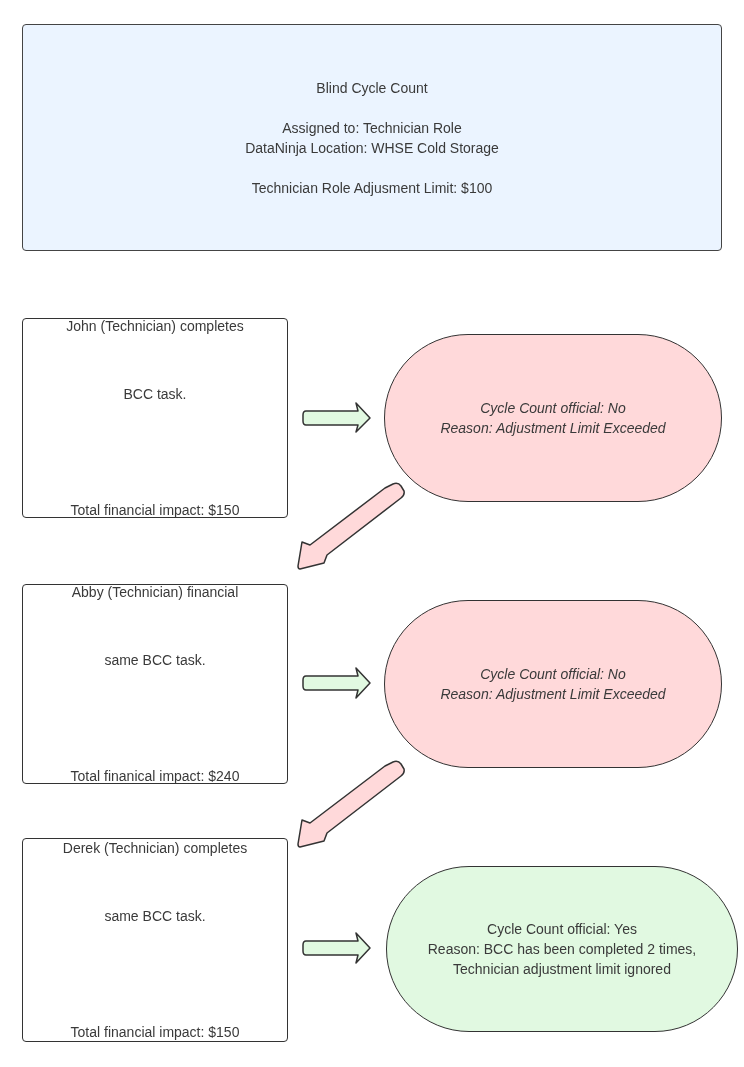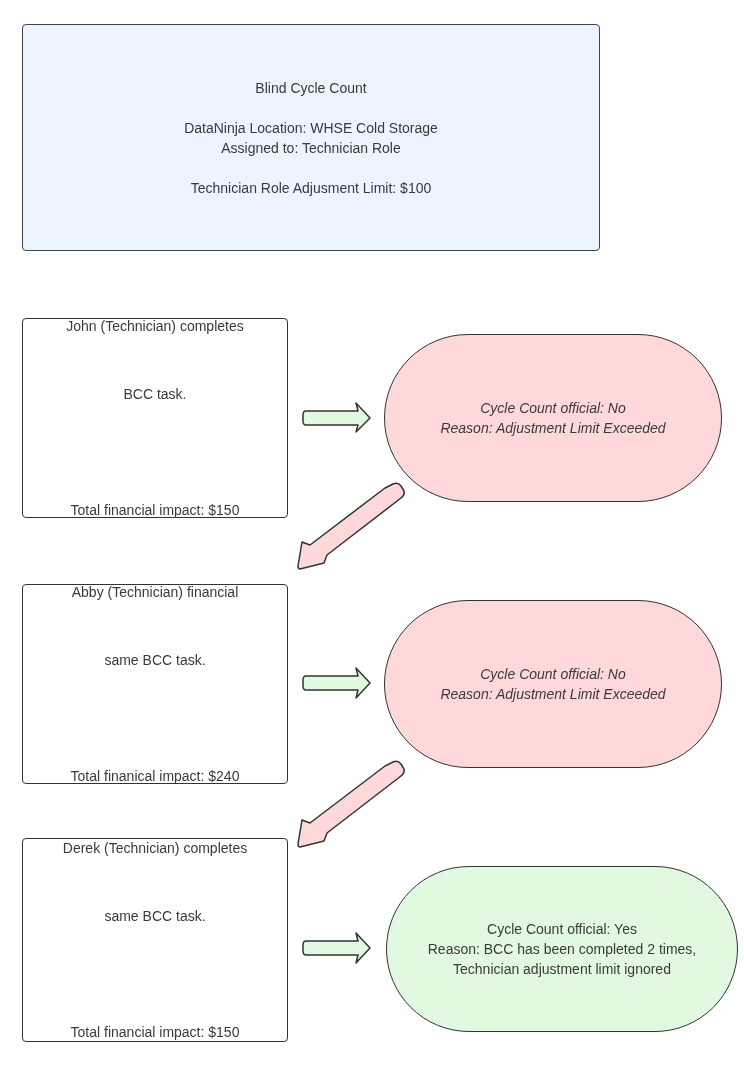--- a/index.html
+++ b/index.html
@@ -1,36 +1,36 @@
 <!DOCTYPE html>
 <html><head>
 <meta charset="utf-8">
 <style>
   html, body { margin: 0; padding: 0; background: #ffffff; }
   body { width: 744px; height: 1067px; position: relative; overflow: hidden;
          font-family: "Liberation Sans", "DejaVu Sans", sans-serif; color: #3a3a3a; }
   .node { position: absolute; box-sizing: border-box; display: flex; flex-direction: column;
           align-items: center; justify-content: center; text-align: center; font-size: 14px; line-height: 20px; }
   .rect { border: 1.5px solid #333; border-radius: 4px; background: #fff; gap: 48px; }
-  .header { left: 22px; top: 24px; width: 578px; height: 227px; background: #ebf4ff; border: 1.5px solid #444; border-radius: 4px; }
+  .header { left: 22px; top: 24px; width: 700px; height: 227px; background: #ebf4ff; border: 1.5px solid #444; border-radius: 4px; }
   .pill { border: 1.5px solid #333; border-radius: 90px; }
   .pill.red { background: #ffd9da; font-style: italic; }
   .pill.green { background: #e1f9e1; justify-content: center; }
   .gap { height: 20px; }
   .line { display: block; }
   svg.arrows { position: absolute; left: 0; top: 0; width: 744px; height: 1067px; pointer-events: none; }
 </style>
 </head>
 <body>
 
 <div class="node header">
   <span class="line">Blind Cycle Count</span>
   <div class="gap"></div>
+  <span class="line">Assigned to: Technician Role</span>
   <span class="line">DataNinja Location: WHSE Cold Storage</span>
-  <span class="line">Assigned to: Technician Role</span>
   <div class="gap"></div>
   <span class="line">Technician Role Adjusment Limit: $100</span>
 </div>
 
 <div class="node rect" style="left:22px;top:318px;width:266px;height:200px;">
   <span class="line">John (Technician) completes</span>
   <span class="line">BCC task.</span>
   <div class="gap"></div>
   <span class="line">Total financial impact: $150</span>
 </div>

